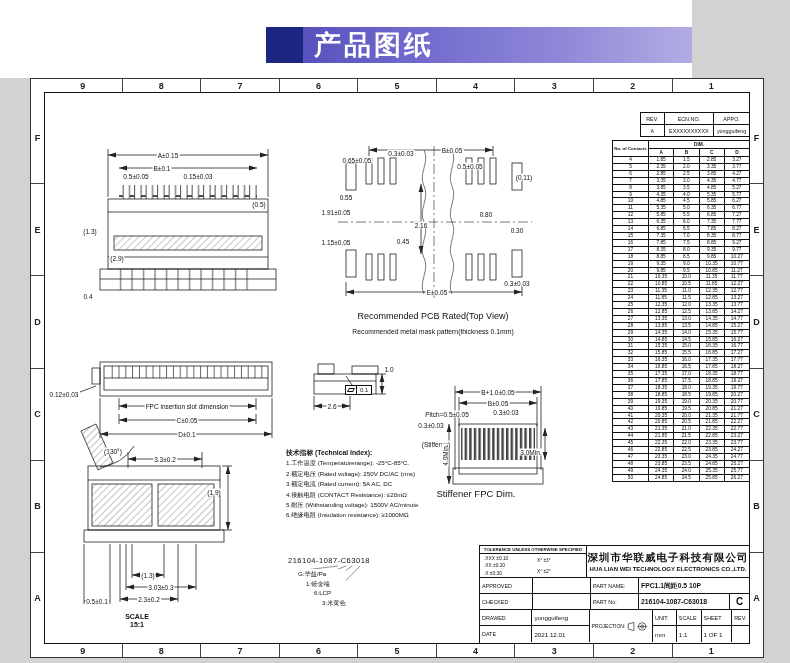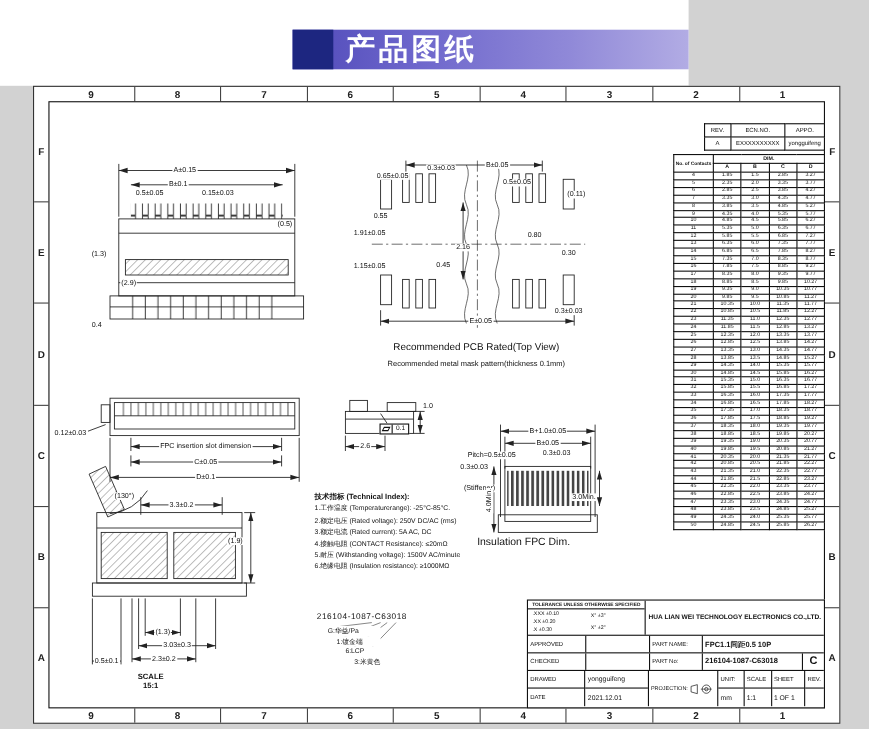--- a/index.html
+++ b/index.html
@@ -1,19 +1,19 @@
 <!DOCTYPE html>
 <html><head>
 <meta charset="utf-8">
 <style>
   *{box-sizing:border-box;margin:0;padding:0}
   html,body{width:790px;height:663px}
   body{position:relative;overflow:hidden;background:#d2d2d2;font-family:"Liberation Sans","DejaVu Sans",sans-serif;color:#111}
   .page{position:absolute;inset:0}
-  .top-strip{position:absolute;left:0;top:0;width:626px;height:78px;background:#ffffff}
+  .top-strip{position:absolute;left:0;top:0;width:692px;height:78px;background:#ffffff}
   .banner{position:absolute;left:266px;top:27px;right:0;height:36px;background:linear-gradient(90deg,#4f49b8 0%,#6c65cb 30%,#9089d8 70%,#b2ace4 100%);display:flex;align-items:center}
   .banner-chip{position:absolute;left:0;top:0;width:37px;height:36px;background:#1d2680}
   .banner-title{margin-left:48px;color:#fff;font-size:27px;font-weight:bold;letter-spacing:3px}
   .sheet{position:absolute;left:30px;top:78px;width:734px;height:580px;background:#fff;border:1px solid #333}
   .inner{position:absolute;left:13px;top:13px;right:13px;bottom:13px;border:1.6px solid #111}
   .band{position:absolute;display:flex}
   .band-top{left:13px;right:13px;top:0;height:13px}
   .band-bottom{left:13px;right:13px;bottom:0;height:13px}
   .band-left{left:0;top:13px;bottom:13px;width:13px;flex-direction:column}
   .band-right{right:0;top:13px;bottom:13px;width:13px;flex-direction:column}
@@ -325,21 +325,21 @@
   </div>
 
   <div class="dim" style="left:498px;top:392px">B+1.0±0.05</div>
   <div class="dim" style="left:498px;top:403px">B±0.05</div>
   <div class="dim" style="left:506px;top:412px">0.3±0.03</div>
   <div class="dim" style="left:447px;top:414px">Pitch=0.5±0.05</div>
   <div class="dim" style="left:431px;top:425px">0.3±0.03</div>
   <div class="dim" style="left:436px;top:444px">(Stiffener)</div>
   <div class="dim v" style="left:445px;top:455px">4.0Min.</div>
   <div class="dim" style="left:531px;top:452px">3.0Min.</div>
-  <div class="dim t10" style="left:476px;top:493px">Insulation FPC Dim.</div>
+  <div class="dim t10" style="left:476px;top:493px">Stiffener FPC Dim.</div>
 
   <div class="dim" style="left:113px;top:451px">(130°)</div>
   <div class="dim" style="left:165px;top:459px">3.3±0.2</div>
   <div class="dim" style="left:214px;top:492px">(1.9)</div>
   <div class="dim" style="left:148px;top:575px">(1.3)</div>
   <div class="dim" style="left:161px;top:587px">3.03±0.3</div>
   <div class="dim" style="left:149px;top:599px">2.3±0.2</div>
   <div class="dim" style="left:97px;top:601px">0.5±0.1</div>
   <div class="dim sc" style="left:137px;top:616px">SCALE</div>
   <div class="dim sc" style="left:137px;top:624px">15:1</div>
@@ -782,20 +782,21 @@
               <div class="tol-line">.XX ±0.20</div>
               <div class="tol-line">.X ±0.30</div>
             </div>
           <div class="tol-col">
               <div class="tol-line">X° ±3°</div>
               <div class="tol-line">X° ±2°</div>
             </div>
         </div>
       </div>
       <div class="tb-co">
+        <div class="co-cn">深圳市华联威电子科技有限公司</div>
         <div class="co-en">HUA LIAN WEI TECHNOLOGY ELECTRONICS CO.,LTD.</div>
       </div>
     </div>
     <div class="tb-r">
       <div class="c lab w52">APPROVED</div>
       <div class="c w58"></div>
       <div class="c lab w48">PART NAME:</div>
       <div class="c grow strong">FPC1.1间距0.5 10P</div>
     </div>
     <div class="tb-r">

